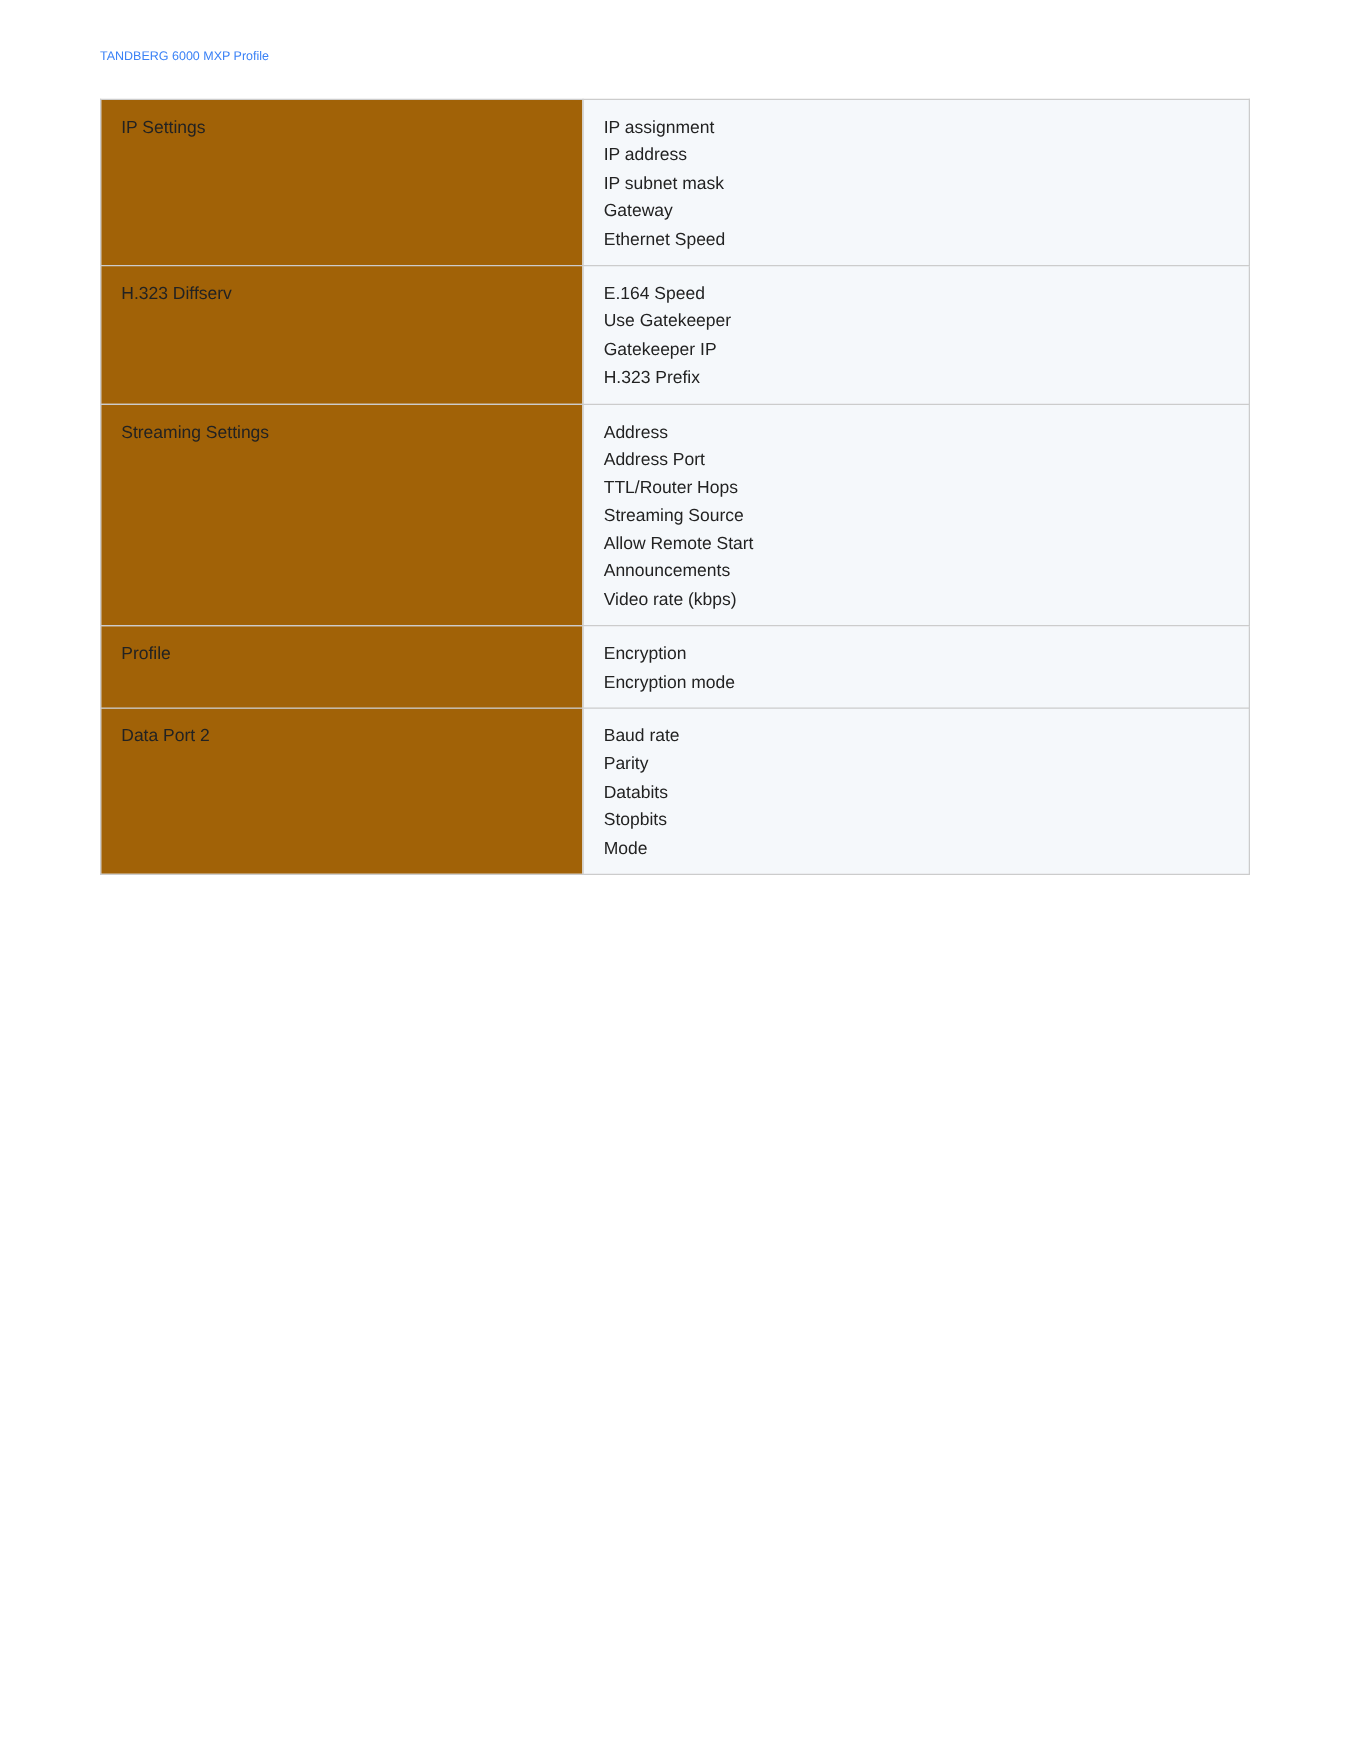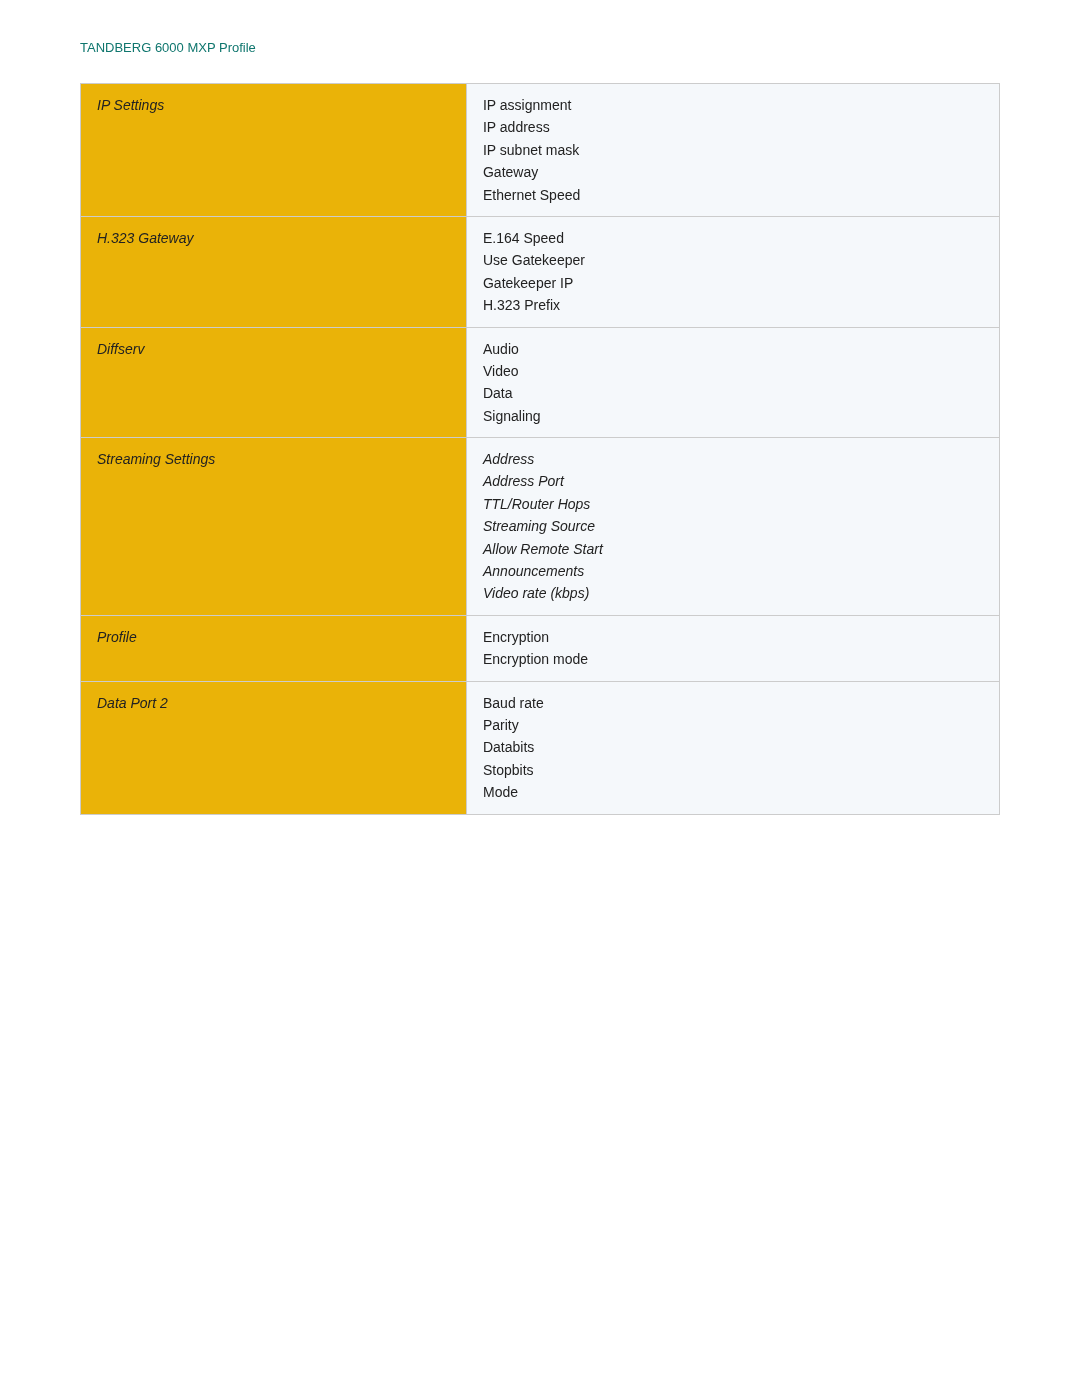--- a/index.html
+++ b/index.html
@@ -12,22 +12,22 @@
       background: #ffffff;
       font-family: Arial, Helvetica, sans-serif;
       font-size: 14px;
       color: #222222;
       width: 1080px;
       min-height: 1397px;
       padding: 40px 80px 60px 80px;
     }
 
     .page-header {
-      font-size: 13px;
-      color: #0f766e;
+      font-size: 10px;
+      color: #3b82f6;
       margin-bottom: 28px;
     }
 
     table {
       width: 100%;
       border-collapse: collapse;
       margin-bottom: 20px;
     }
 
     tr {
@@ -36,23 +36,22 @@
 
     td {
       padding: 10px 16px;
       vertical-align: top;
       border: 1px solid #cccccc;
       line-height: 1.6;
     }
 
     td:first-child {
       width: 42%;
-      background-color: #eab308;
+      background-color: #a16207;
       font-size: 14px;
-      font-style: italic;
     }
 
     td:last-child {
       width: 58%;
       background-color: #f5f8fb;
       font-size: 14px;
     }
   </style>
 </head>
 <body>
@@ -65,36 +64,29 @@
   <tbody id="table-body">
       <tr>
         <td>IP Settings</td>
         <td style="white-space: pre-line;">IP assignment
 IP address
 IP subnet mask
 Gateway
 Ethernet Speed</td>
       </tr>
       <tr>
-        <td>H.323 Gateway</td>
+        <td>H.323 Diffserv</td>
         <td style="white-space: pre-line;">E.164 Speed
 Use Gatekeeper
 Gatekeeper IP
 H.323 Prefix</td>
       </tr>
       <tr>
-        <td>Diffserv</td>
-        <td style="white-space: pre-line;">Audio
-Video
-Data
-Signaling</td>
-      </tr>
-      <tr>
         <td>Streaming Settings</td>
-        <td style="white-space: pre-line; font-style: italic;">Address
+        <td style="white-space: pre-line;">Address
 Address Port
 TTL/Router Hops
 Streaming Source
 Allow Remote Start
 Announcements
 Video rate (kbps)</td>
       </tr>
       <tr>
         <td>Profile</td>
         <td style="white-space: pre-line;">Encryption

